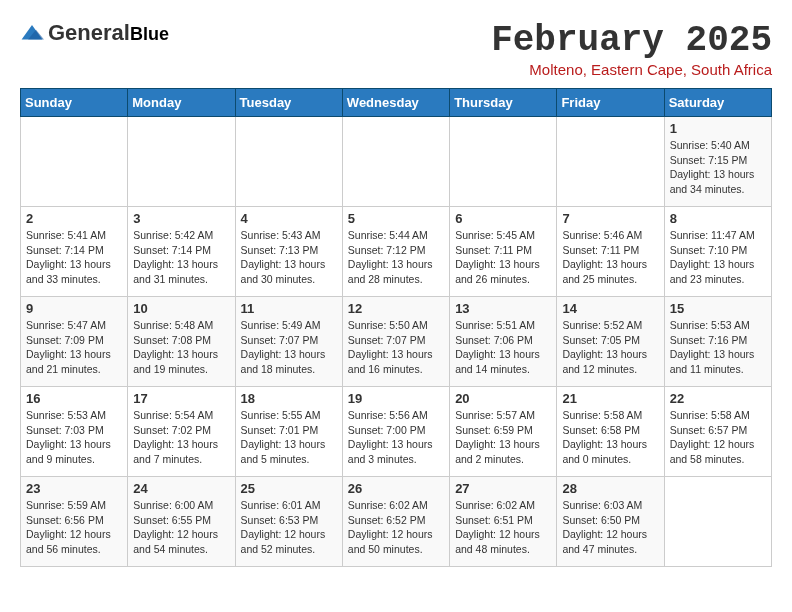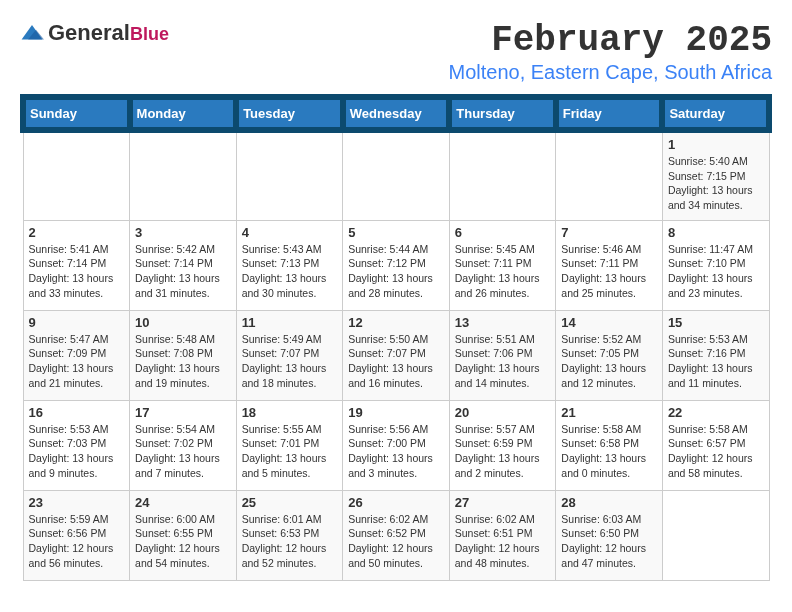--- a/index.html
+++ b/index.html
@@ -22,52 +22,52 @@
       gap: 4px;
     }
     .logo-text-general {
       font-size: 22px;
       font-weight: bold;
       color: #333;
     }
     .logo-text-blue {
       font-size: 18px;
       font-weight: bold;
-      color: #be185d;
+      color: #000000;
     }
     .logo-icon {
       width: 24px;
       height: 20px;
     }
     .title-area {
       text-align: right;
     }
     .main-title {
       font-size: 36px;
       font-weight: bold;
       color: #333;
       font-family: Liberation Mono, monospace;
     }
     .subtitle {
-      font-size: 20px;
-      color: #3b82f6;
+      font-size: 15px;
+      color: #b91c1c;
     }
     table {
       width: 100%;
       border-collapse: collapse;
       table-layout: fixed;
     }
     thead tr th {
       background-color: #2a7abf;
       color: #fff;
       font-size: 13px;
       font-weight: bold;
       padding: 6px 4px;
       text-align: left;
-      border: 6px solid #0c4a6e;
+      border: 1px solid #0c4a6e;
     }
     tbody tr td {
       border: 1px solid #ccc;
       vertical-align: top;
       padding: 4px 5px;
       font-size: 11px;
       color: #333;
       height: 90px;
       background: #fff;
     }

